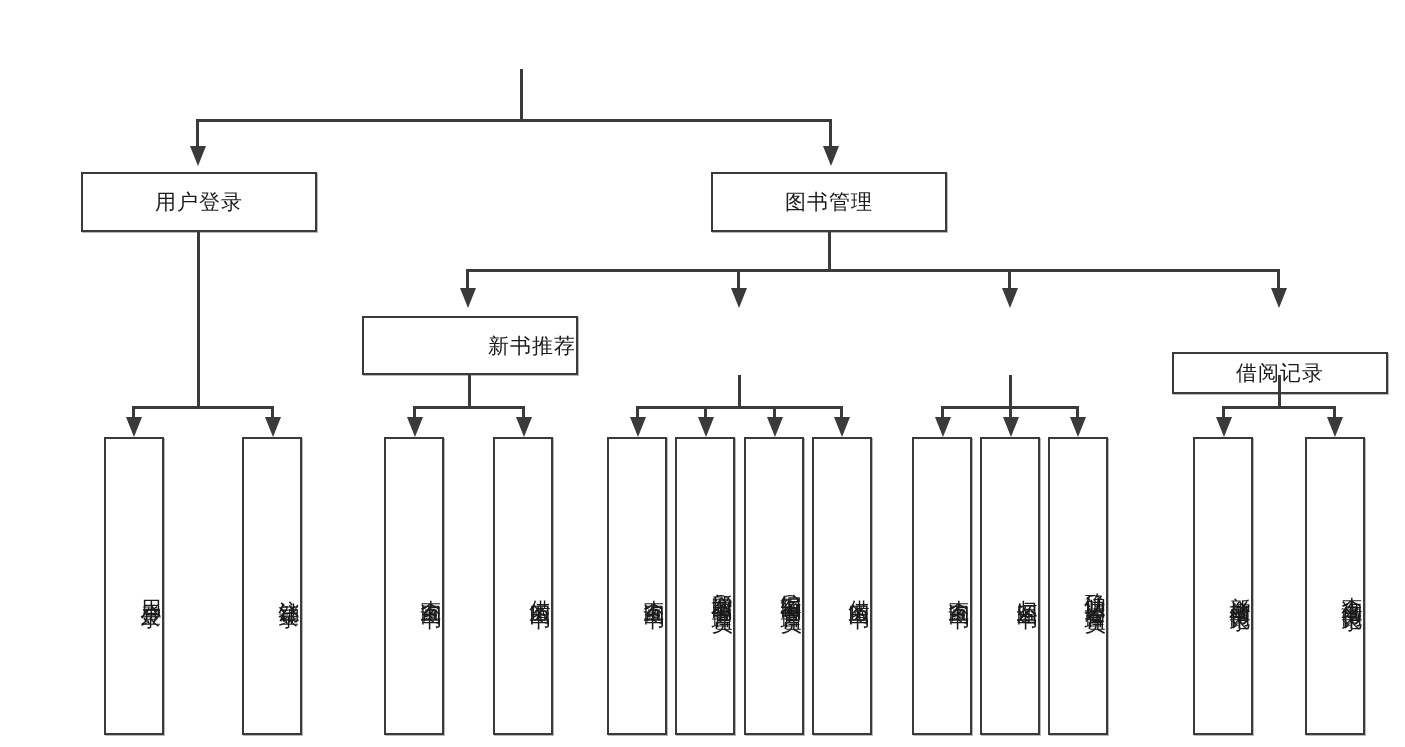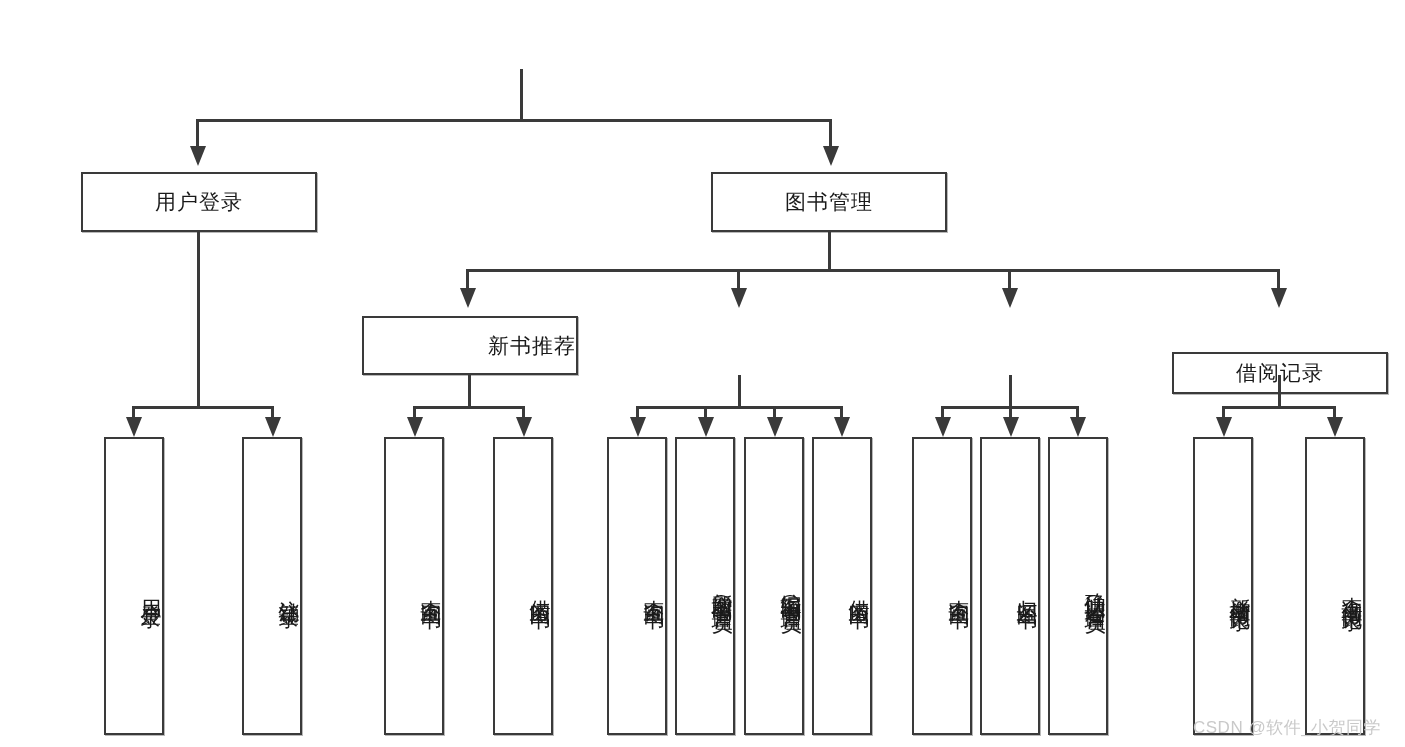--- a/index.html
+++ b/index.html
@@ -201,17 +201,14 @@
     <span class="vtxt">确认归还（管理员）</span>
   </div>
 
   <div class="node v" style="left:1193px; top:437px; width:60px; height:298px;">
     <span class="vtxt">新增借阅记录</span>
   </div>
   <div class="node v" style="left:1305px; top:437px; width:60px; height:298px;">
     <span class="vtxt">查询借阅记录</span>
   </div>
 
-  <div class="watermark" style="left:1193px; top:716px;">
-    <span>CSDN @软件_小贺同学</span>
-  </div>
 
 </div>
 
 </body></html>

